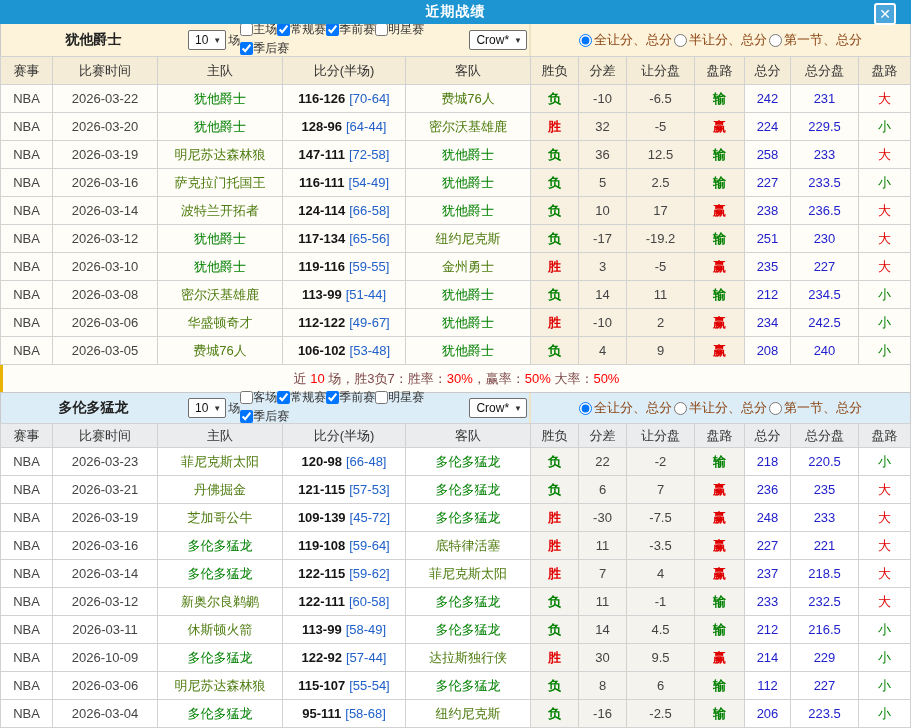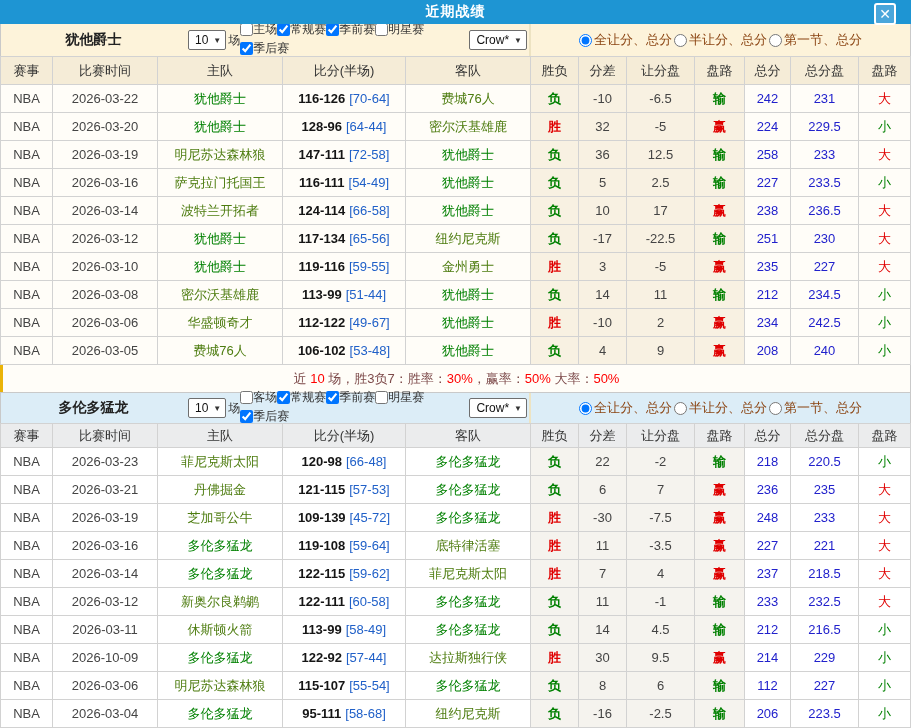--- a/index.html
+++ b/index.html
@@ -222,21 +222,21 @@
             <td class="red">大</td>
           </tr>
           <tr>
             <td class="c-league">NBA</td>
             <td class="c-date">2026-03-12</td>
             <td class="c-team focal">犹他爵士</td>
             <td><span class="score">117-134</span><span class="half">[65-56]</span></td>
             <td class="c-team">纽约尼克斯</td>
             <td class="c-res green">负</td>
             <td class="c-num">-17</td>
-            <td class="c-num">-22.5</td>
+            <td class="c-num">-19.2</td>
             <td class="c-res green">输</td>
             <td class="c-total">251</td>
             <td class="c-total">230</td>
             <td class="red">大</td>
           </tr>
           <tr>
             <td class="c-league">NBA</td>
             <td class="c-date">2026-03-10</td>
             <td class="c-team focal">犹他爵士</td>
             <td><span class="score">119-116</span><span class="half">[59-55]</span></td>

